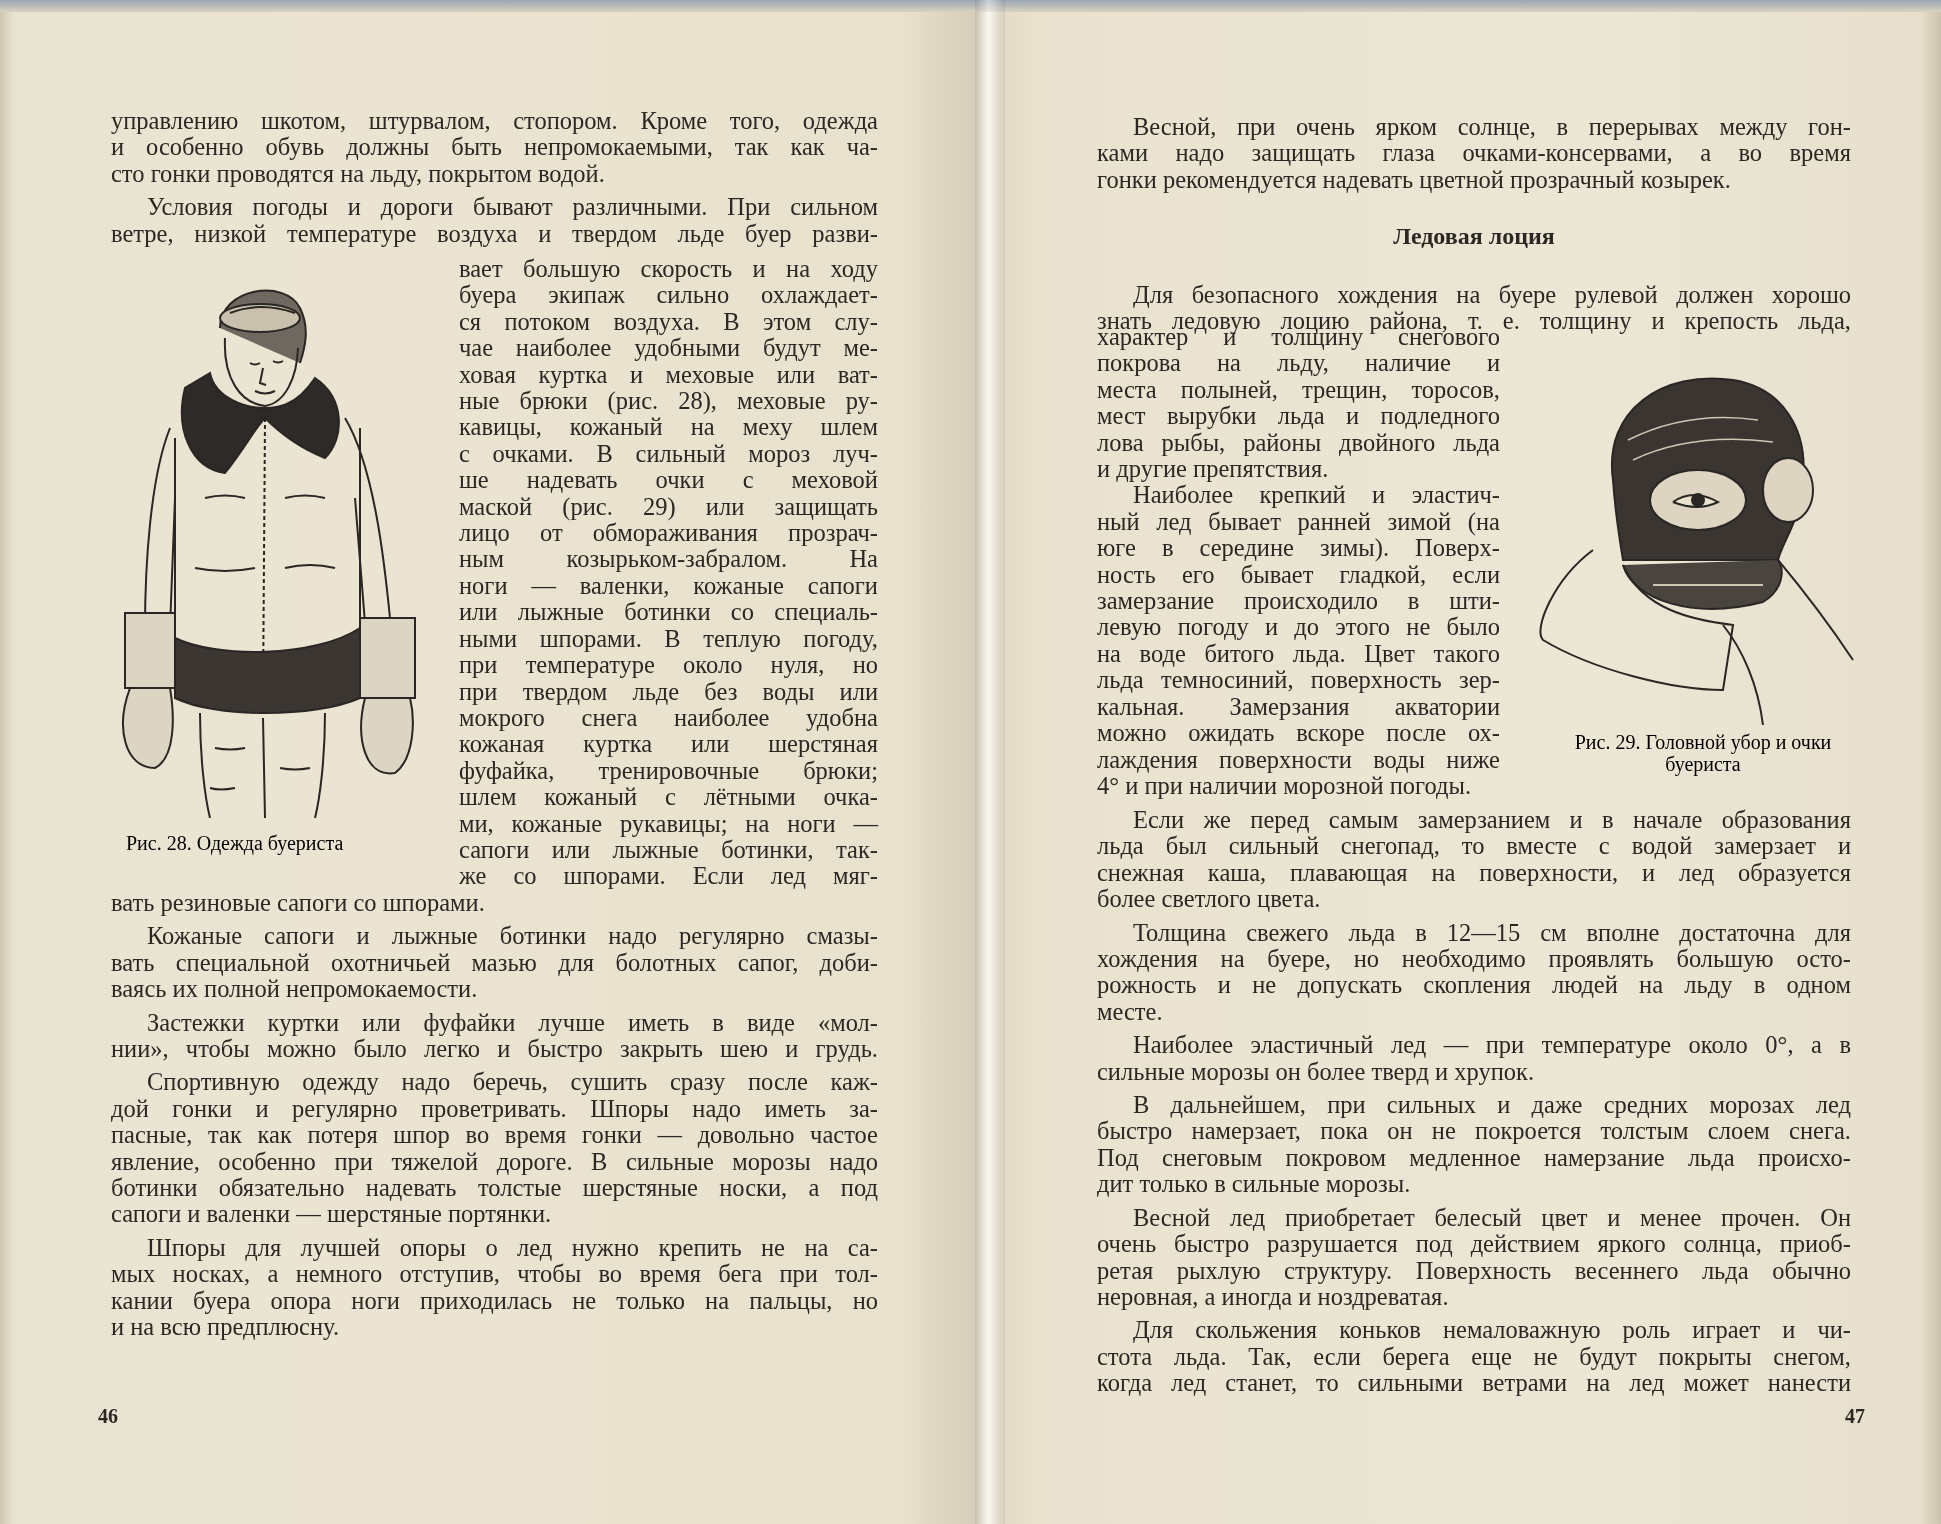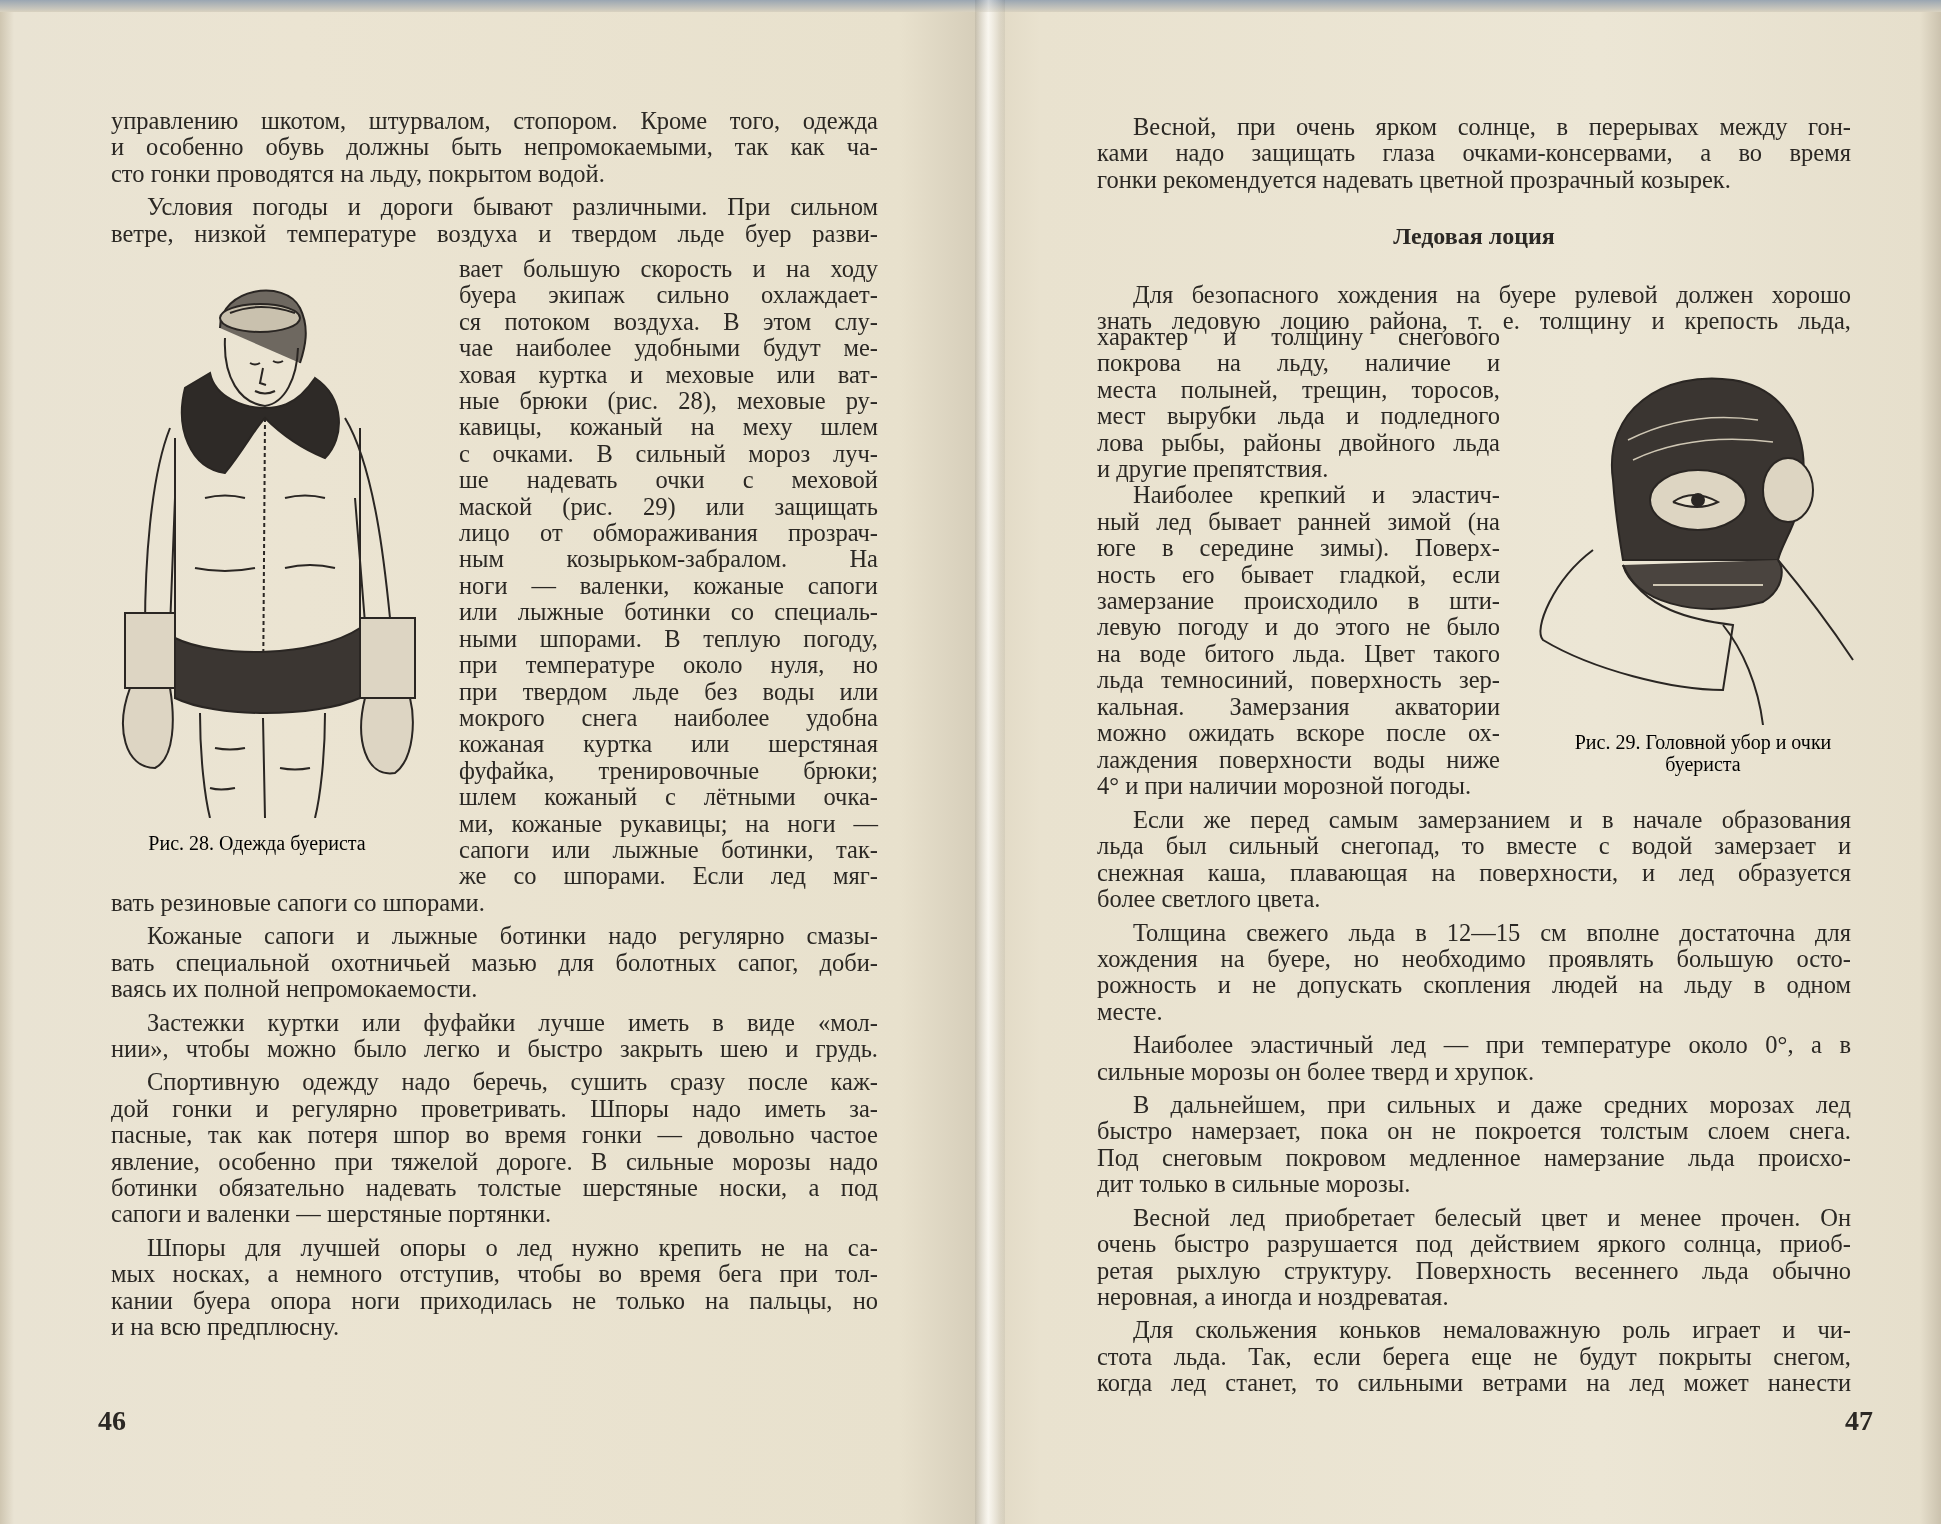--- a/index.html
+++ b/index.html
@@ -22,21 +22,21 @@
   .page.left { left: 0; width: 985px; }
   .page.right { left: 988px; width: 953px; }
   .col { position: absolute; font-size: 24.5px; line-height: 26.4px; }
   .p { margin: 0 0 7px 0; text-align: justify; text-indent: 36px; }
   .p.noind { text-indent: 0; }
   .line { display: block; text-align: justify; text-align-last: justify; white-space: nowrap; }
   .line.last { text-align-last: left; }
   .line.ind { padding-left: 36px; }
   .heading { font-weight: bold; text-align: center; font-size: 24px; margin: 30px 0 32px; }
   .fig-caption { position: absolute; font-size: 20px; line-height: 22px; text-align: center; color: #000000; }
-  .page-num { position: absolute; font-size: 28px; font-weight: bold; }
+  .page-num { position: absolute; font-size: 20px; font-weight: bold; }
   .fig { position: absolute; }
   .fold-shadow {
     position:absolute; left:975px; top:0; width:30px; height:1524px;
     background: linear-gradient(90deg, rgba(0,0,0,0.08), rgba(255,255,255,0.45) 45%, rgba(0,0,0,0.06));
   }
 </style>
 </head>
 <body>
 
 <div class="spread"></div>
@@ -81,21 +81,21 @@
         <rect x="10" y="345" width="50" height="75" fill="#ddd5c3"></rect>
         <path d="M15 420 C0 460 10 500 40 500 C60 490 60 450 55 420 Z" fill="#ddd5c3"></path>
         <rect x="245" y="350" width="55" height="80" fill="#ddd5c3"></rect>
         <path d="M250 430 C240 470 250 510 280 505 C300 490 300 450 295 430 Z" fill="#ddd5c3"></path>
 
         <path d="M85 445 C85 490 90 530 95 550 M210 445 C210 490 205 530 200 550 M148 450 L150 550"></path>
         <path d="M100 480 q15 3 30 0 M165 500 q15 3 30 0 M95 520 q10 3 25 0"></path>
       </g>
     </svg>
   </div>
-  <div class="fig-caption" style="left:112px; top:832px; width:290px; text-align:center;">Рис. 28. Одежда буериста</div>
+  <div class="fig-caption" style="left:126px; top:832px; width:290px; text-align:left;">Рис. 28. Одежда буериста</div>
 
   <div class="col" style="left:459px; top:256px; width:419px;">
     <span class="line">вает большую скорость и на ходу</span>
     <span class="line">буера экипаж сильно охлаждает-</span>
     <span class="line">ся потоком воздуха. В этом слу-</span>
     <span class="line">чае наиболее удобными будут ме-</span>
     <span class="line">ховая куртка и меховые или ват-</span>
     <span class="line">ные брюки (рис. 28), меховые ру-</span>
     <span class="line">кавицы, кожаный на меху шлем</span>
     <span class="line">с очками. В сильный мороз луч-</span>

